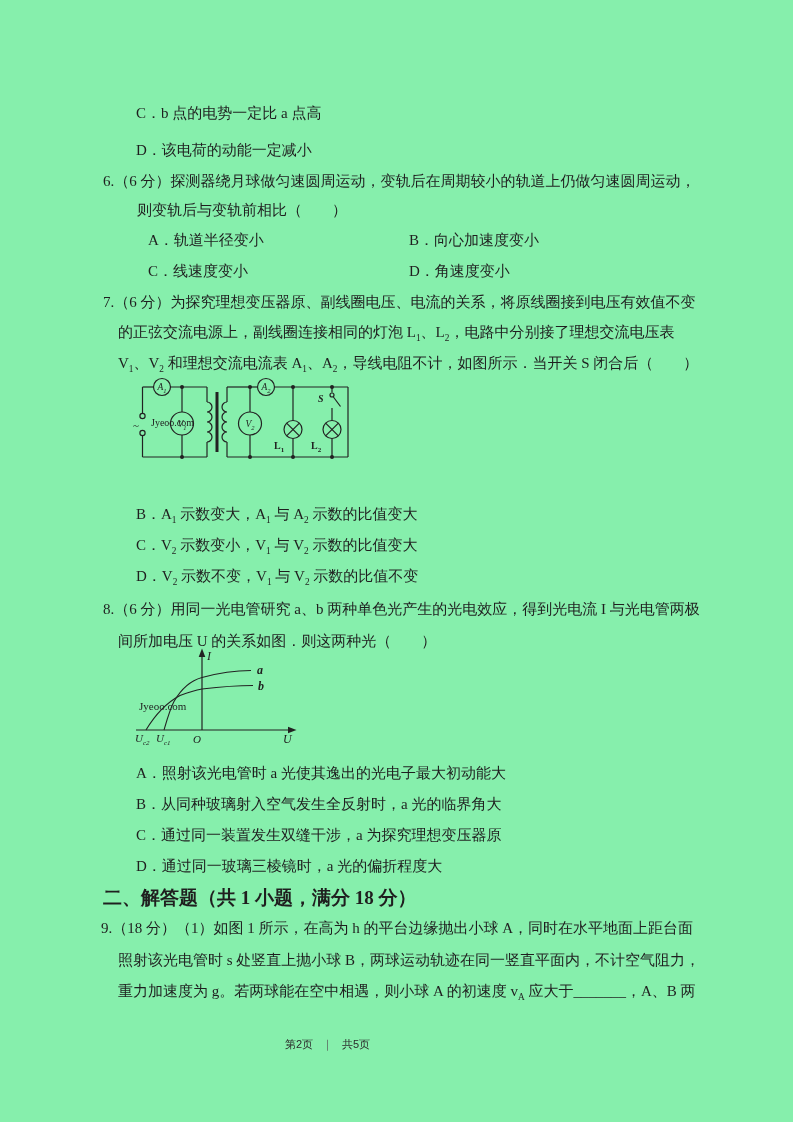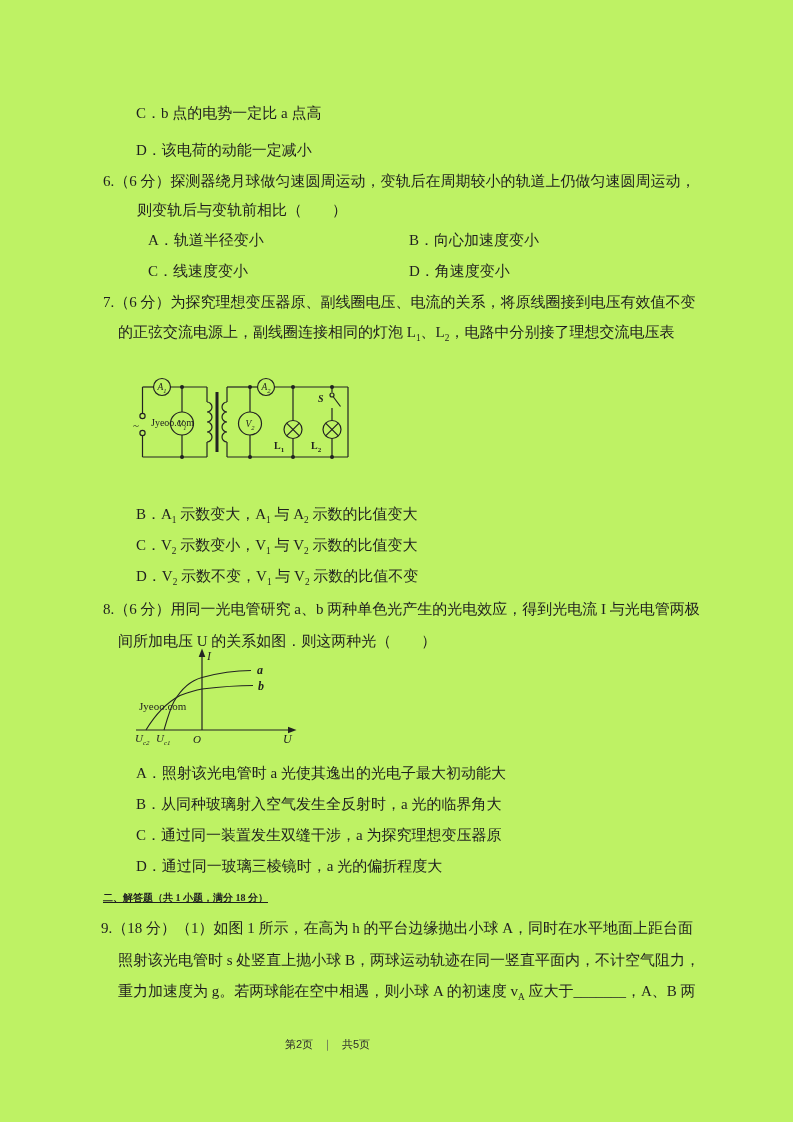--- a/index.html
+++ b/index.html
@@ -1,32 +1,32 @@
 <!DOCTYPE html>
 <html><head>
 <meta charset="utf-8">
 <style>
   html,body{margin:0;padding:0;background:#ffffff;}
   #page{
     position:relative;
     width:793px;height:1122px;
-    background:#bef264;
+    background:#86efac;
     font-family:"Liberation Serif","DejaVu Serif",serif;
     color:#1f1f1f;
     overflow:hidden;
   }
   .line{
     position:absolute;
     white-space:nowrap;
     font-size:15px;
     line-height:19px;
     color:#1f1f1f;
   }
   .line sub{font-size:0.62em;line-height:0;}
-  .bold{font-weight:bold;font-size:10px;text-decoration:underline;}
+  .bold{font-weight:bold;font-size:19px;}
   .figure{position:absolute;}
   .footer{
     position:absolute;left:0;top:1037px;width:655px;
     text-align:center;font-size:11px;color:#2b2b2b;
     font-family:"Liberation Sans","DejaVu Sans",sans-serif;
   }
   .footer .sep{margin:0 9px;color:#555;}
   svg text{font-family:"Liberation Serif","DejaVu Serif",serif;fill:#1f1f1f;}
   .wm{font-style:normal;}
 </style>
@@ -40,20 +40,21 @@
 
   <div class="line" style="left:103px;top:172px">6.（6 分）探测器绕月球做匀速圆周运动，变轨后在周期较小的轨道上仍做匀速圆周运动，</div>
   <div class="line" style="left:137px;top:201px">则变轨后与变轨前相比（　　）</div>
   <div class="line" style="left:148px;top:231px">A．轨道半径变小</div>
   <div class="line" style="left:409px;top:231px">B．向心加速度变小</div>
   <div class="line" style="left:148px;top:262px">C．线速度变小</div>
   <div class="line" style="left:409px;top:262px">D．角速度变小</div>
 
   <div class="line" style="left:103px;top:293px">7.（6 分）为探究理想变压器原、副线圈电压、电流的关系，将原线圈接到电压有效值不变</div>
   <div class="line" style="left:118px;top:323px">的正弦交流电源上，副线圈连接相同的灯泡 L<sub>1</sub>、L<sub>2</sub>，电路中分别接了理想交流电压表</div>
+  <div class="line" style="left:118px;top:354px">V<sub>1</sub>、V<sub>2</sub> 和理想交流电流表 A<sub>1</sub>、A<sub>2</sub>，导线电阻不计，如图所示．当开关 S 闭合后（　　）</div>
 
   <svg class="figure" style="left:133px;top:376px" width="222" height="92" viewBox="0 0 222 92">
     <g stroke="#222" stroke-width="1.2" fill="none">
 
       <path d="M9.5,11 H20.5"></path>
       <path d="M37.5,11 H74"></path>
       <path d="M9.5,11 V37.4"></path>
       <path d="M9.5,59.6 V81"></path>
       <path d="M9.5,81 H74"></path>
 

